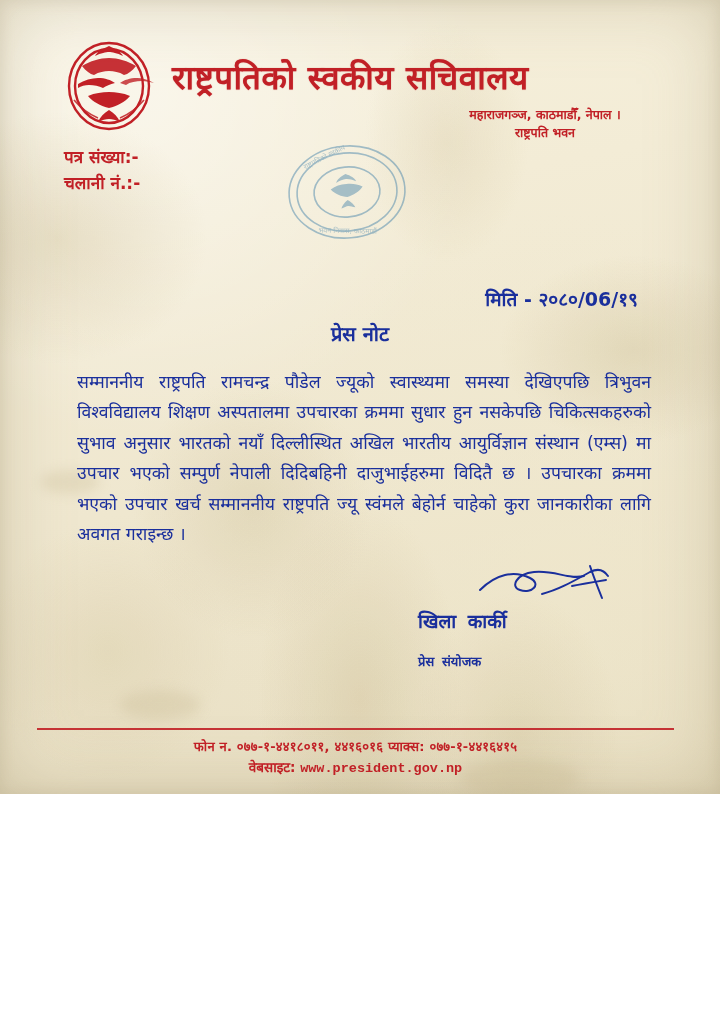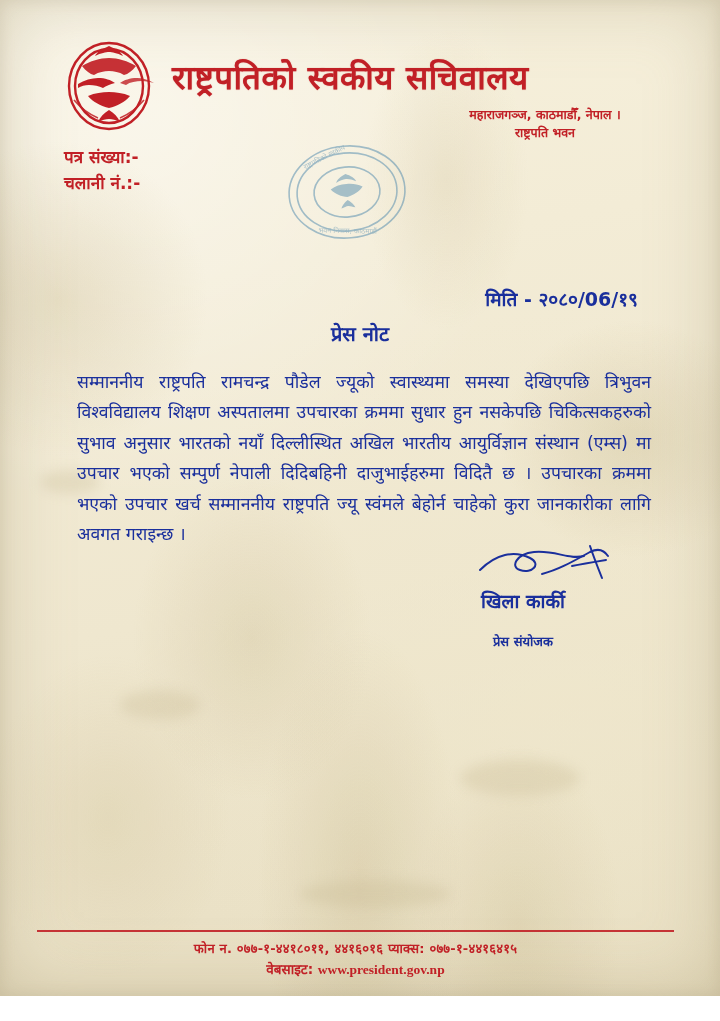--- a/index.html
+++ b/index.html
@@ -9,21 +9,21 @@
   }
   body {
     width: 720px;
     height: 1021px;
     font-family: "DejaVu Sans", sans-serif;
   }
 
   #page {
     position: relative;
     width: 720px;
-    height: 996px;
+    height: 794px;
     overflow: hidden;
     background:
       radial-gradient(circle at 20% 12%, rgba(255,255,255,0.45), rgba(255,255,255,0) 38%),
       radial-gradient(circle at 78% 72%, rgba(240,232,205,0.55), rgba(255,255,255,0) 45%),
       linear-gradient(170deg, #f7f1dd 0%, #f3ecd6 28%, #efe7cf 58%, #eae1c6 85%, #e6dcbe 100%);
     box-sizing: border-box;
   }
 
   
   #page:before {
@@ -154,23 +154,24 @@
     font-size: 17.6px;
     line-height: 1.73;
     text-align: justify;
     text-justify: inter-word;
   }
   .body-text p { margin: 9px; }
 
   .signature-area {
     position: absolute;
     right: 92px;
-    top: 540px;
+    top: 560px;
     width: 210px;
-    text-align: center;
+    text-align: left;
+    font-family: Liberation Mono, monospace;
   }
   .sig-scribble {
     height: 44px;
     position: relative;
   }
   .sig-scribble svg { position: absolute; right: 6px; top: 0; }
 
   .sig-name {
     margin-top: 4px;
     font-size: 19px;
@@ -202,21 +203,21 @@
   .footer-line1 {
     font-size: 13px;
     font-weight: bold;
     letter-spacing: 0.2px;
   }
   .footer-line2 {
     margin-top: 3px;
     font-size: 13.5px;
     font-weight: bold;
   }
-  .footer-line2 .site { font-family: Liberation Serif, serif; }
+  .footer-line2 .site { font-family: Liberation Mono, monospace; }
 
   
   .blotch {
     position: absolute;
     border-radius: 50%;
     background: rgba(196,182,142,0.28);
     filter: blur(6px);
     z-index: 2;
     pointer-events: none;
   }

